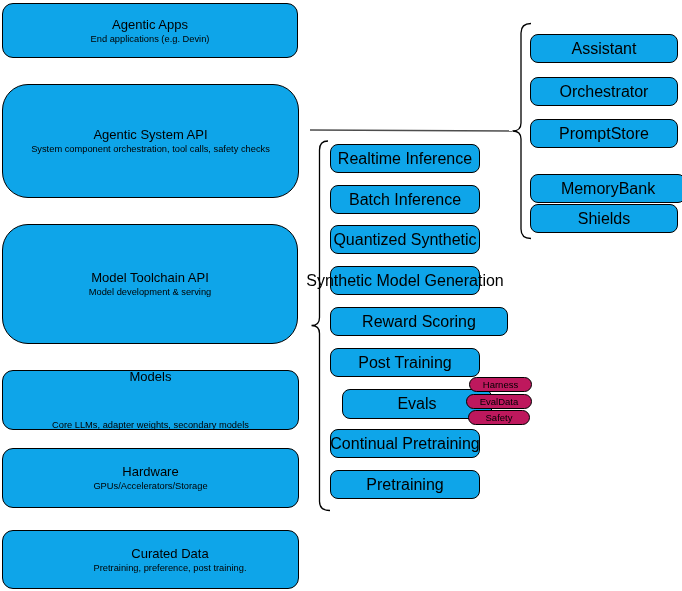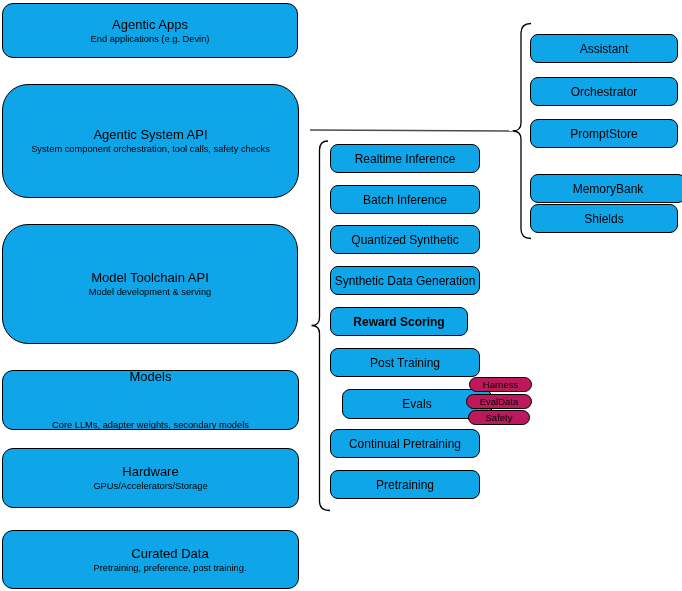--- a/index.html
+++ b/index.html
@@ -34,21 +34,21 @@
     font-size: 13px;
     line-height: 17px;
     white-space: nowrap;
   }
   .node .subtitle {
     font-size: 9.3px;
     line-height: 13px;
     white-space: nowrap;
   }
   .node .label {
-    font-size: 12px;
+    font-size: 16px;
     line-height: 14px;
     white-space: nowrap;
   }
   .big-round { border-radius: 26px; }
   .small-round { border-radius: 11px; }
   .comp { border-radius: 8px; }
   .pill {
     position: absolute;
     box-sizing: border-box;
     border: 1px solid #000000;
@@ -110,23 +110,23 @@
   <div class="node comp" style="left:330px; top:144px; width:150px; height:29px;">
     <div class="label">Realtime Inference</div>
   </div>
   <div class="node comp" style="left:330px; top:185px; width:150px; height:29px;">
     <div class="label">Batch Inference</div>
   </div>
   <div class="node comp" style="left:330px; top:225px; width:150px; height:29px;">
     <div class="label">Quantized Synthetic</div>
   </div>
   <div class="node comp" style="left:330px; top:266px; width:150px; height:29px;">
-    <div class="label">Synthetic Data Generation</div>
+    <div class="label">Synthetic Model Generation</div>
   </div>
-  <div class="node comp" style="left:330px; top:307px; width:138px; height:29px;font-weight:bold;">
+  <div class="node comp" style="left:330px; top:307px; width:178px; height:29px;">
     <div class="label">Reward Scoring</div>
   </div>
   <div class="node comp" style="left:330px; top:348px; width:150px; height:29px;">
     <div class="label">Post Training</div>
   </div>
   <div class="node comp" style="left:342px; top:389px; width:150px; height:30px;">
     <div class="label">Evals</div>
   </div>
   <div class="node comp" style="left:330px; top:429px; width:150px; height:29px;">
     <div class="label">Continual Pretraining</div>

